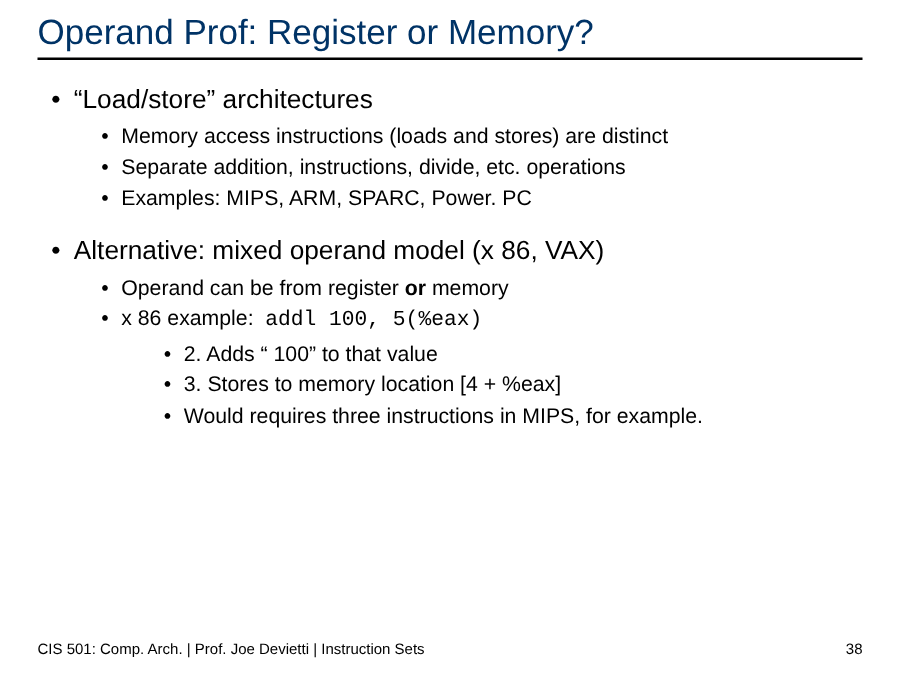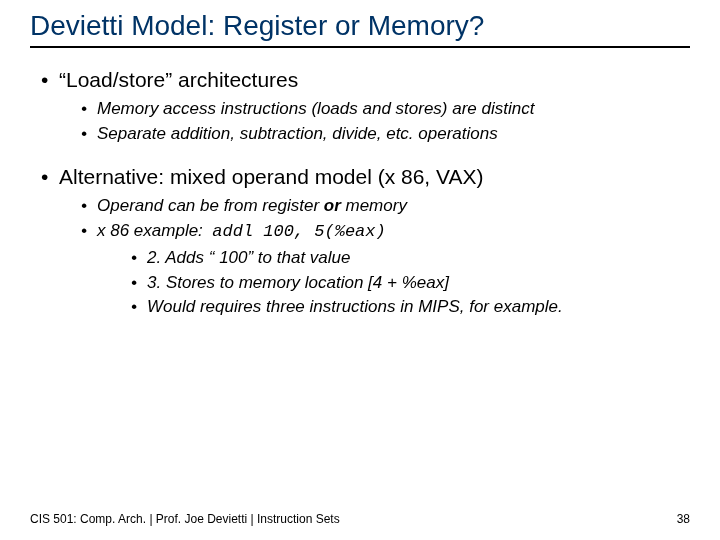--- a/index.html
+++ b/index.html
@@ -46,21 +46,20 @@
   ul.lvl2 {
     list-style: none;
     padding: 0;
     margin: 4px 0 16px 22px;
   }
   ul.lvl2 > li {
     font-size: 17px;
     padding-left: 16px;
     position: relative;
     line-height: 1.45;
-    font-style: italic;
   }
   ul.lvl2 > li::before {
     content: "•";
     position: absolute;
     left: 0;
     top: 0;
   }
   ul.lvl3 {
     list-style: none;
     padding: 0;
@@ -89,29 +88,30 @@
     display: flex;
     justify-content: space-between;
     text-align: center;
   }
 </style>
 </head>
 <body>
 
 <div class="slide">
 
-  <div class="title">Devietti Model: Register or Memory?</div>
+  <div class="title">Operand Prof: Register or Memory?</div>
 
   <ul class="lvl1">
 
     <li>
       <span>“Load/store” architectures</span>
       <ul class="lvl2">
         <li><span>Memory access instructions (loads and stores) are distinct</span></li>
-        <li><span>Separate addition, subtraction, divide, etc. operations</span></li>
+        <li><span>Separate addition, instructions, divide, etc. operations</span></li>
+        <li><span>Examples: MIPS, ARM, SPARC, Power. PC</span></li>
       </ul>
     </li>
 
     <li>
       <span>Alternative: mixed operand model (x 86, VAX)</span>
       <ul class="lvl2">
         <li><span>Operand can be from register <b>or</b> memory</span></li>
         <li>
           <span>x 86 example:&nbsp; <span class="mono">addl 100, 5(%eax)</span></span>
           <ul class="lvl3">

